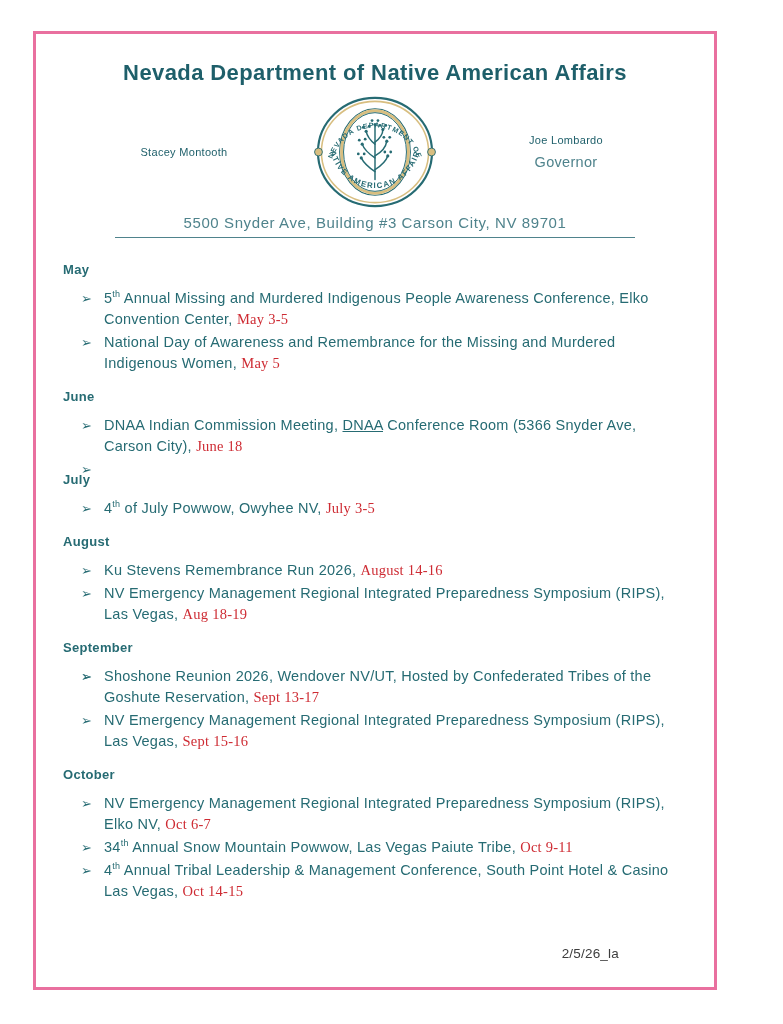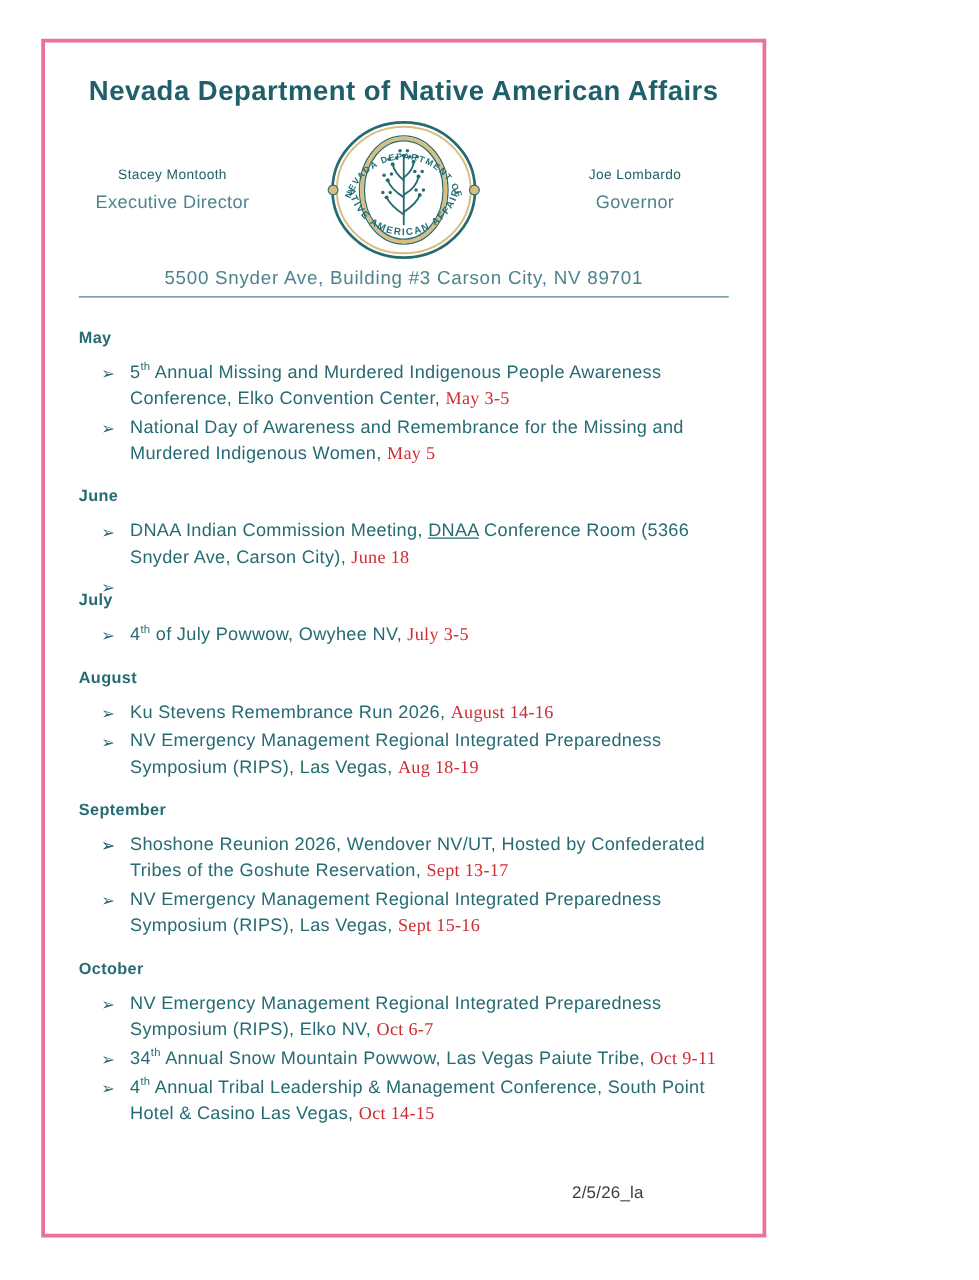--- a/index.html
+++ b/index.html
@@ -12,21 +12,21 @@
     --footer:#3d3d3d;
   }
   *{margin:0;padding:0;box-sizing:border-box;}
   html,body{background:#ffffff;}
   body{
     width:783px;height:1024px;position:relative;
     font-family:"Liberation Sans",sans-serif;
     overflow:hidden;
   }
   .frame{
-    position:absolute;left:33px;top:31px;width:580px;height:959px;
+    position:absolute;left:33px;top:31px;width:684px;height:959px;
     border:3px solid var(--pink);background:#ffffff;
   }
   
   .title{
     margin-top:26px;text-align:center;
     font-size:22px;font-weight:bold;color:var(--teal-dark);
     letter-spacing:0.4px;
   }
   .header-row{
     display:flex;align-items:center;justify-content:center;
@@ -75,21 +75,20 @@
 <body>
 
 <div class="frame">
 
   <header>
     <h1 class="title">Nevada Department of Native American Affairs</h1>
 
     <div class="header-row">
       <div class="official">
         <div class="name">Stacey Montooth</div>
-        <div class="role">Executive Director</div>
       </div>
 
       <div class="logo-wrap">
         <svg viewBox="0 0 124 118" width="122" height="116">
 
           <ellipse cx="62" cy="59" rx="58" ry="55" fill="#ffffff" stroke="#266b73" stroke-width="2.2"></ellipse>
           <ellipse cx="62" cy="59" rx="54.5" ry="51.5" fill="none" stroke="#d8be80" stroke-width="1.6"></ellipse>
 
           <ellipse cx="62" cy="59" rx="36" ry="44" fill="none" stroke="#266b73" stroke-width="1.1"></ellipse>
           <ellipse cx="62" cy="59" rx="34" ry="42" fill="#ffffff" stroke="#d8be80" stroke-width="3"></ellipse>

